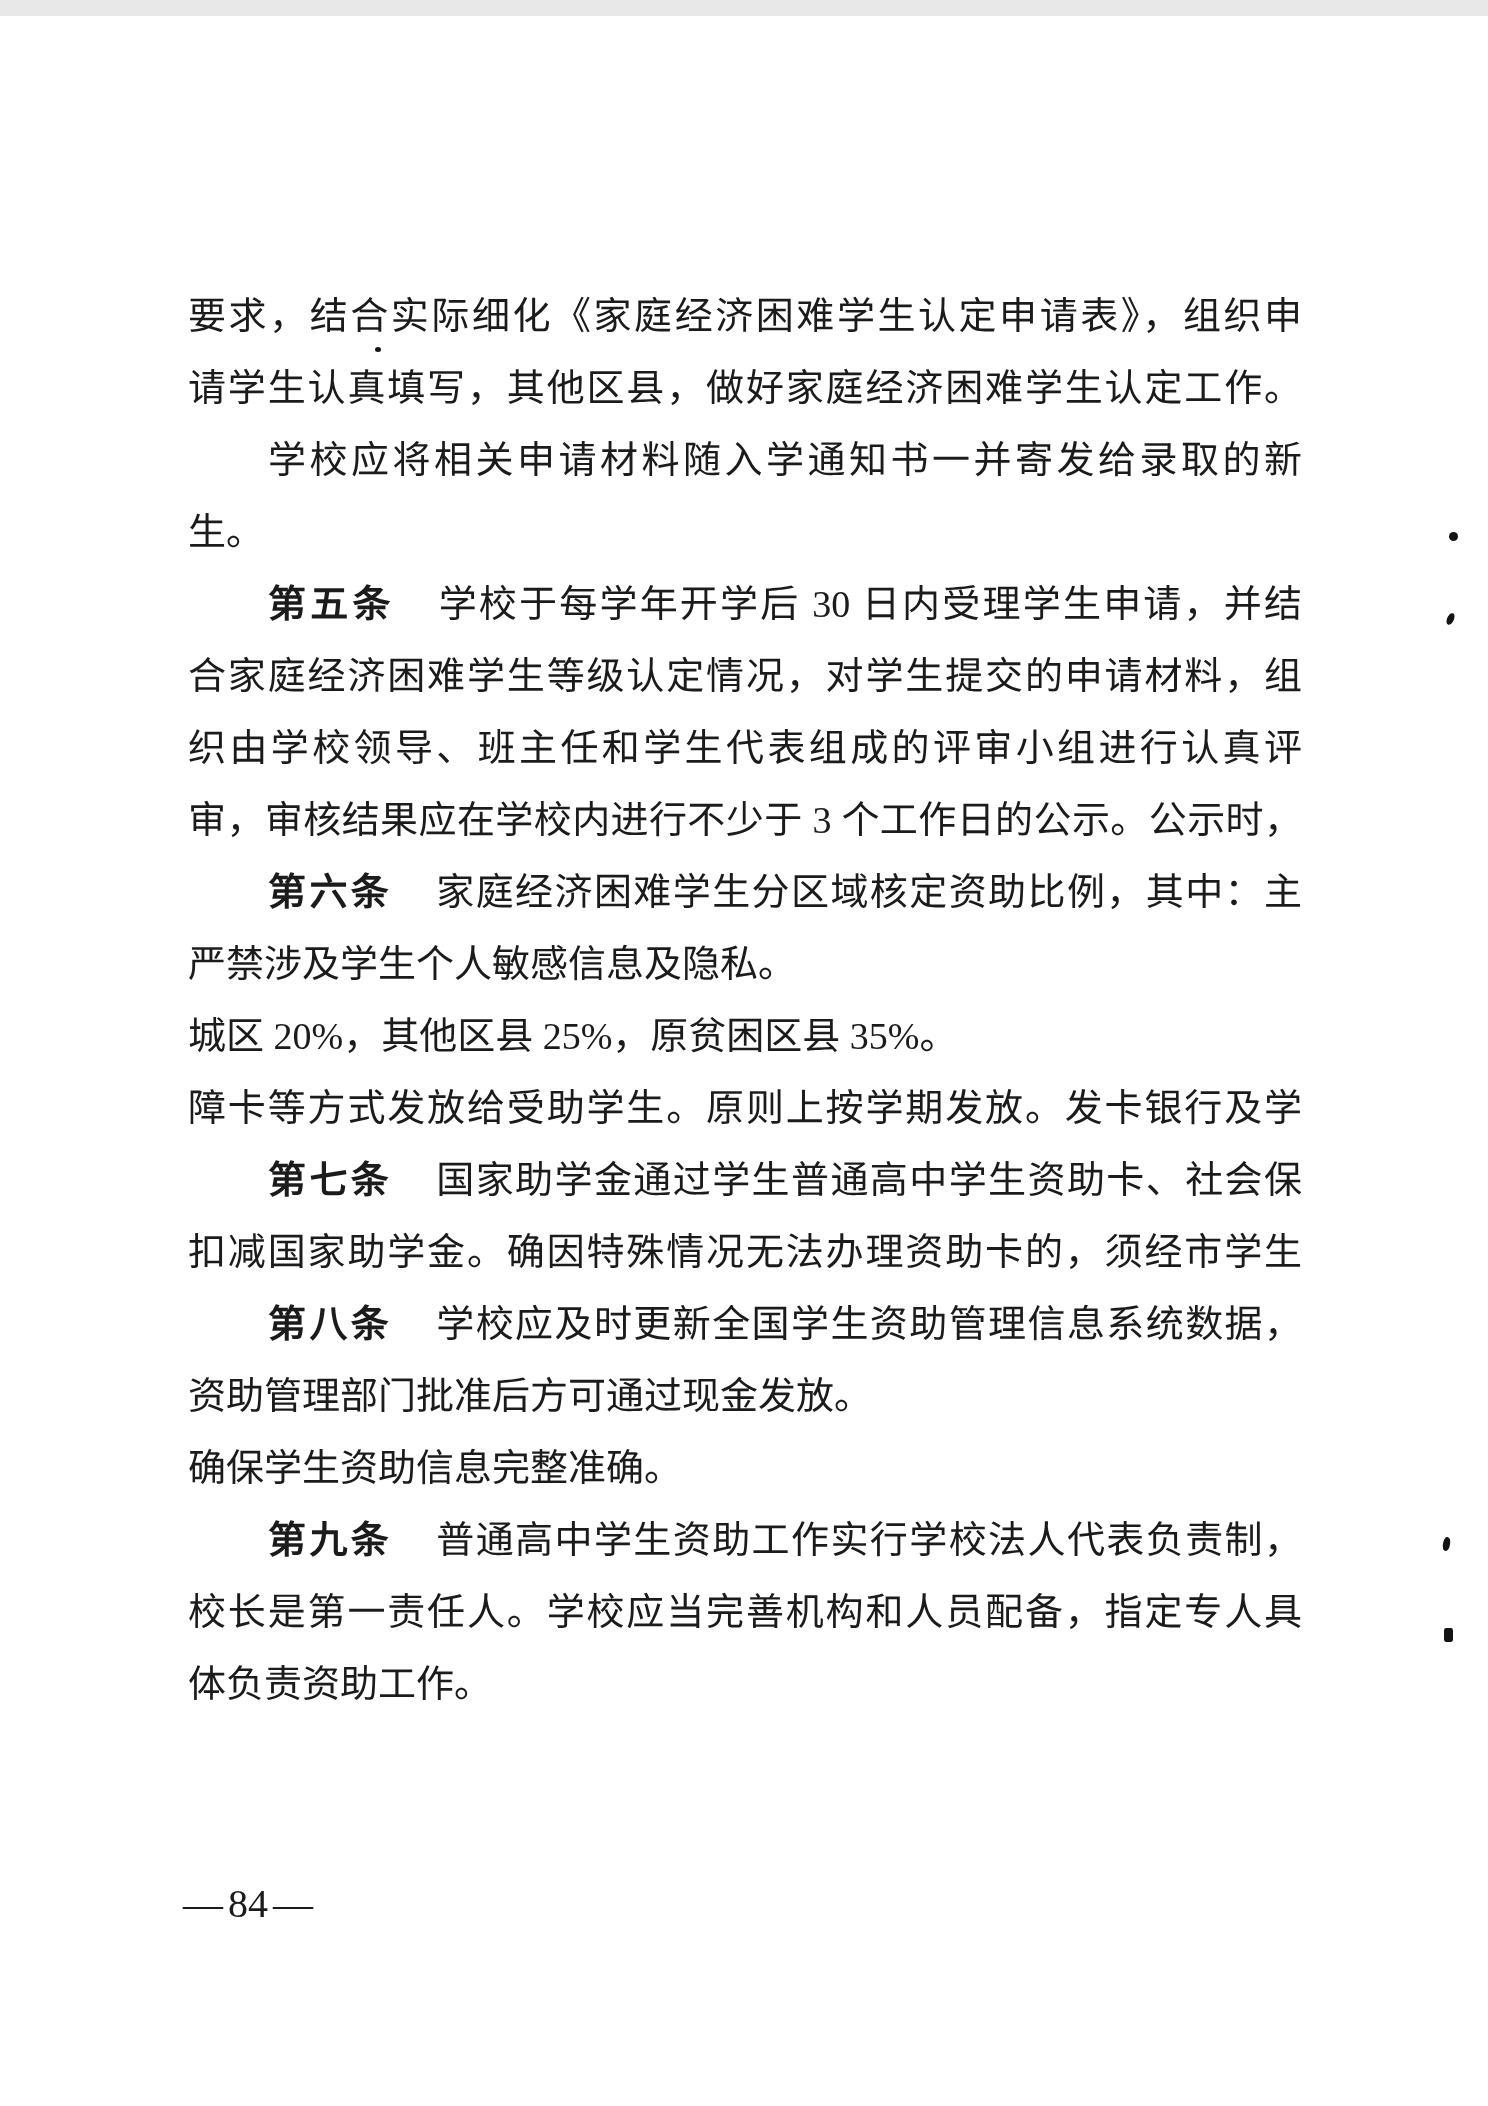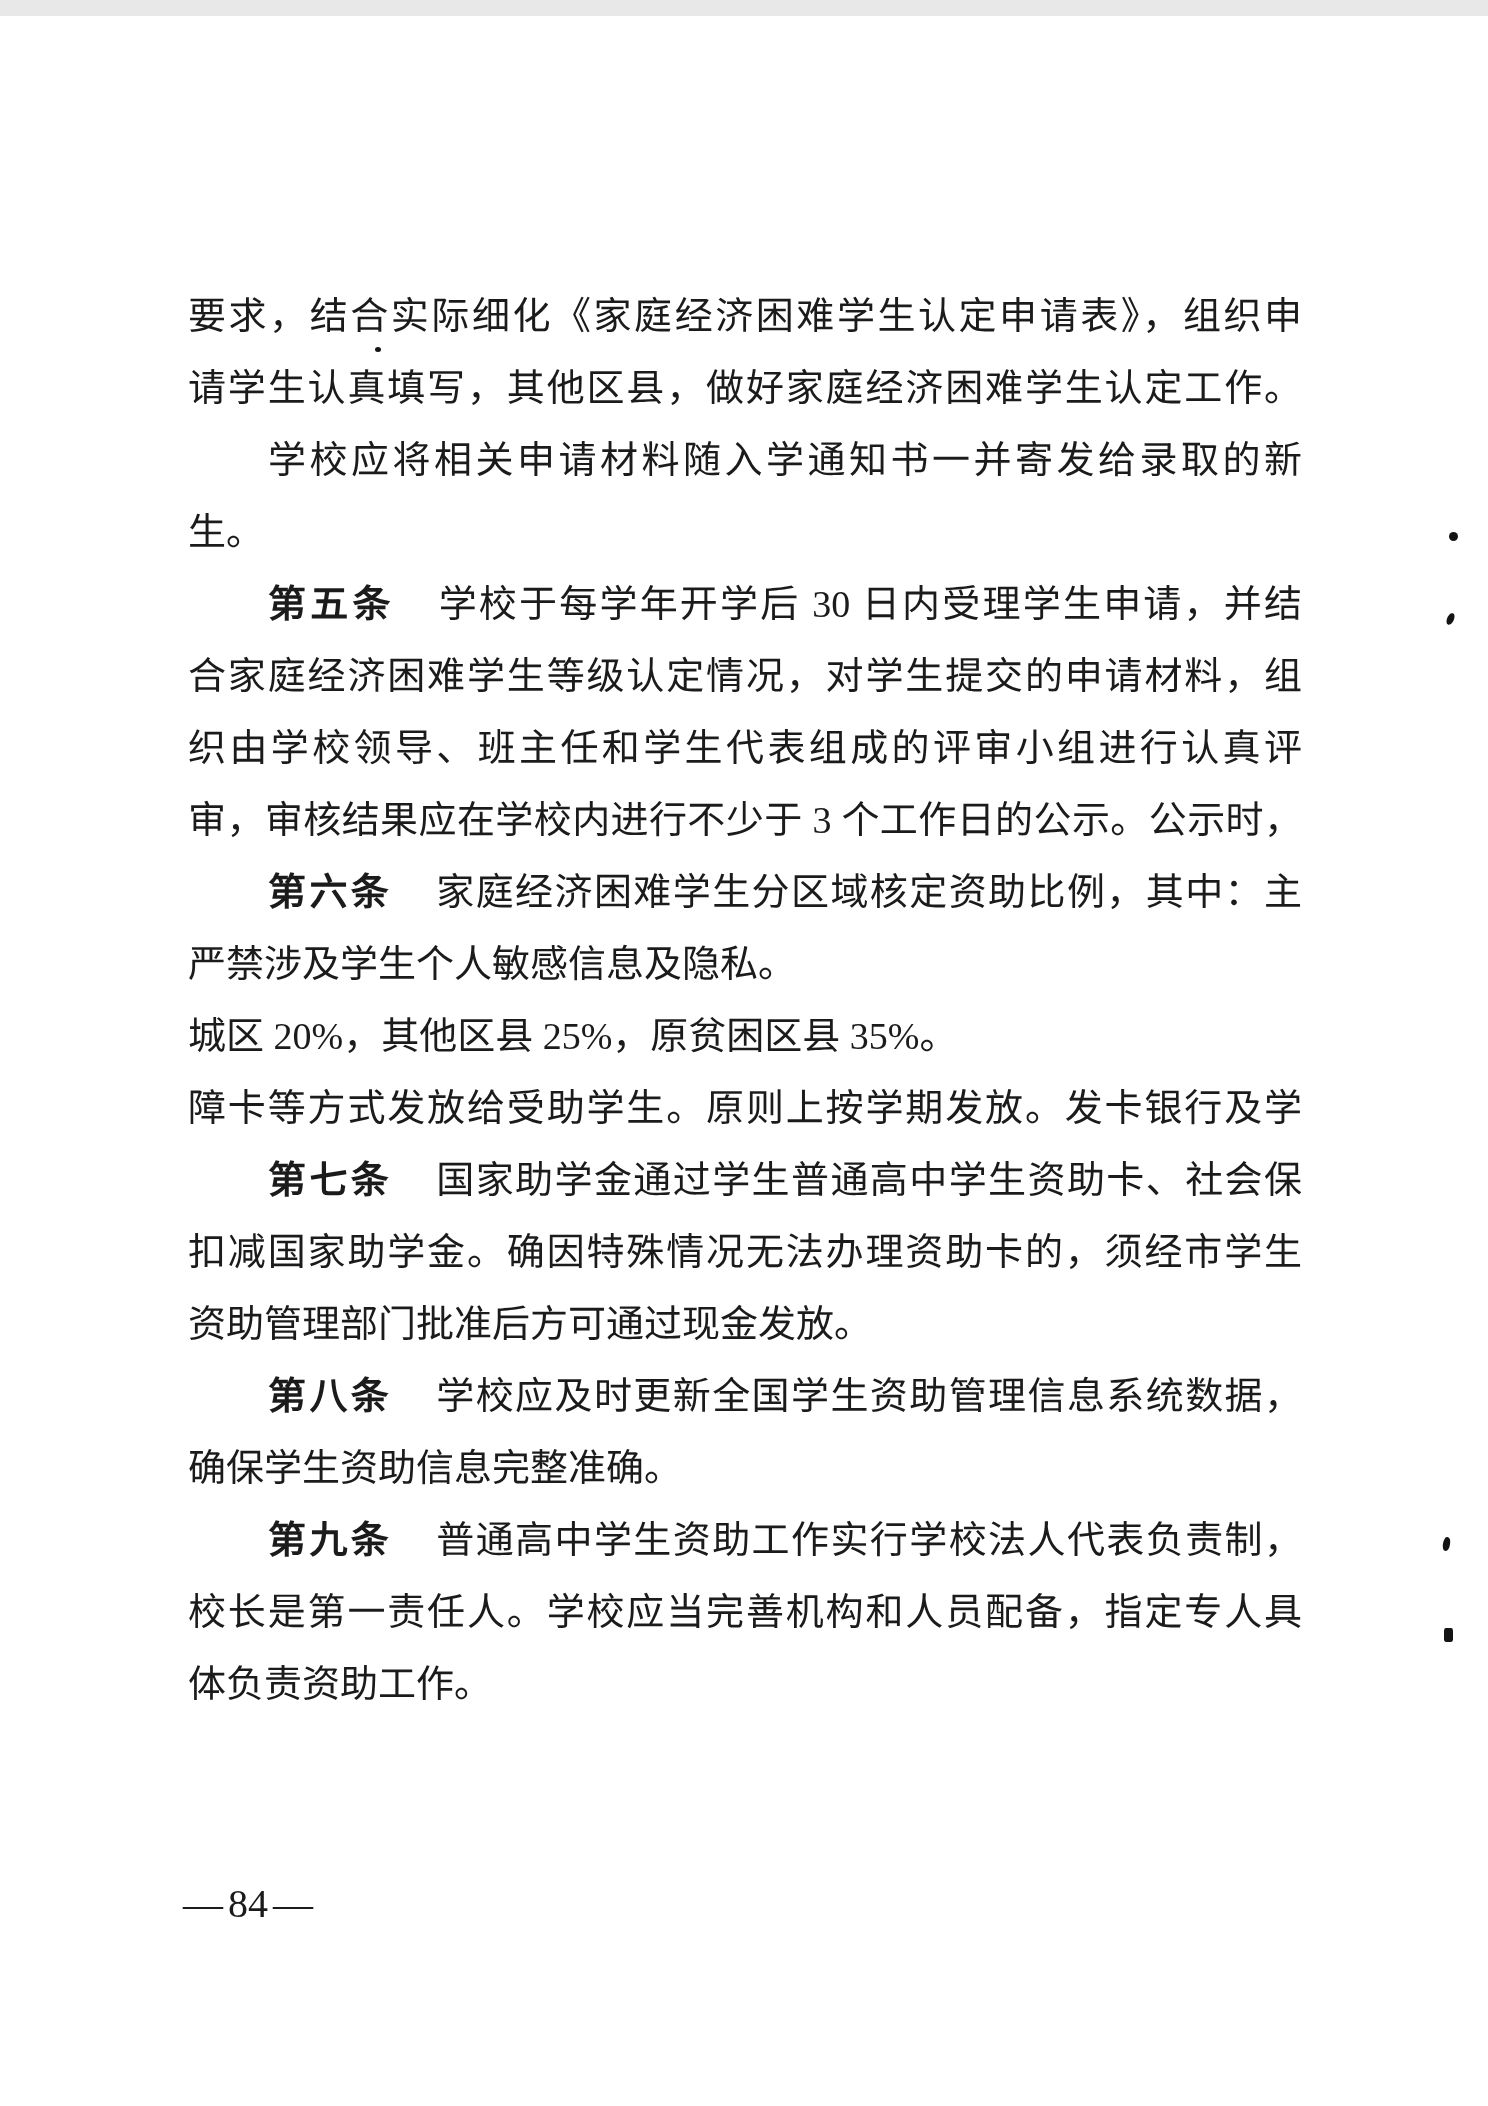--- a/index.html
+++ b/index.html
@@ -69,23 +69,23 @@
     <div class="line fill"><span>织由学校领导、班主任和学生代表组成的评审小组进行认真评</span></div>
     <div class="line fill"><span>审，审核结果应在学校内进行不少于 3 个工作日的公示。公示时，</span></div>
     <div class="line fill indent"><span class="art">第六条</span><span class="after-art">家庭经济困难学生分区域核定资助比例，其中：主</span></div>
 
     <div class="line last"><span>严禁涉及学生个人敏感信息及隐私。</span></div>
     <div class="line last"><span>城区 20%，其他区县 25%，原贫困区县 35%。</span></div>
 
     <div class="line fill"><span>障卡等方式发放给受助学生。原则上按学期发放。发卡银行及学</span></div>
     <div class="line fill indent"><span class="art">第七条</span><span class="after-art">国家助学金通过学生普通高中学生资助卡、社会保</span></div>
     <div class="line fill"><span>扣减国家助学金。确因特殊情况无法办理资助卡的，须经市学生</span></div>
+    <div class="line fill indent"><span class="art">第八条</span><span class="after-art">学校应及时更新全国学生资助管理信息系统数据，</span></div>
+
     <div class="line last"><span>资助管理部门批准后方可通过现金发放。</span></div>
-
-    <div class="line fill indent"><span class="art">第八条</span><span class="after-art">学校应及时更新全国学生资助管理信息系统数据，</span></div>
     <div class="line last"><span>确保学生资助信息完整准确。</span></div>
 
     <div class="line fill indent"><span class="art">第九条</span><span class="after-art">普通高中学生资助工作实行学校法人代表负责制，</span></div>
     <div class="line fill"><span>校长是第一责任人。学校应当完善机构和人员配备，指定专人具</span></div>
     <div class="line last"><span>体负责资助工作。</span></div>
   </div>
 
   <div class="footer">
     <span>—</span><span class="num">84</span><span>—</span>
   </div>

